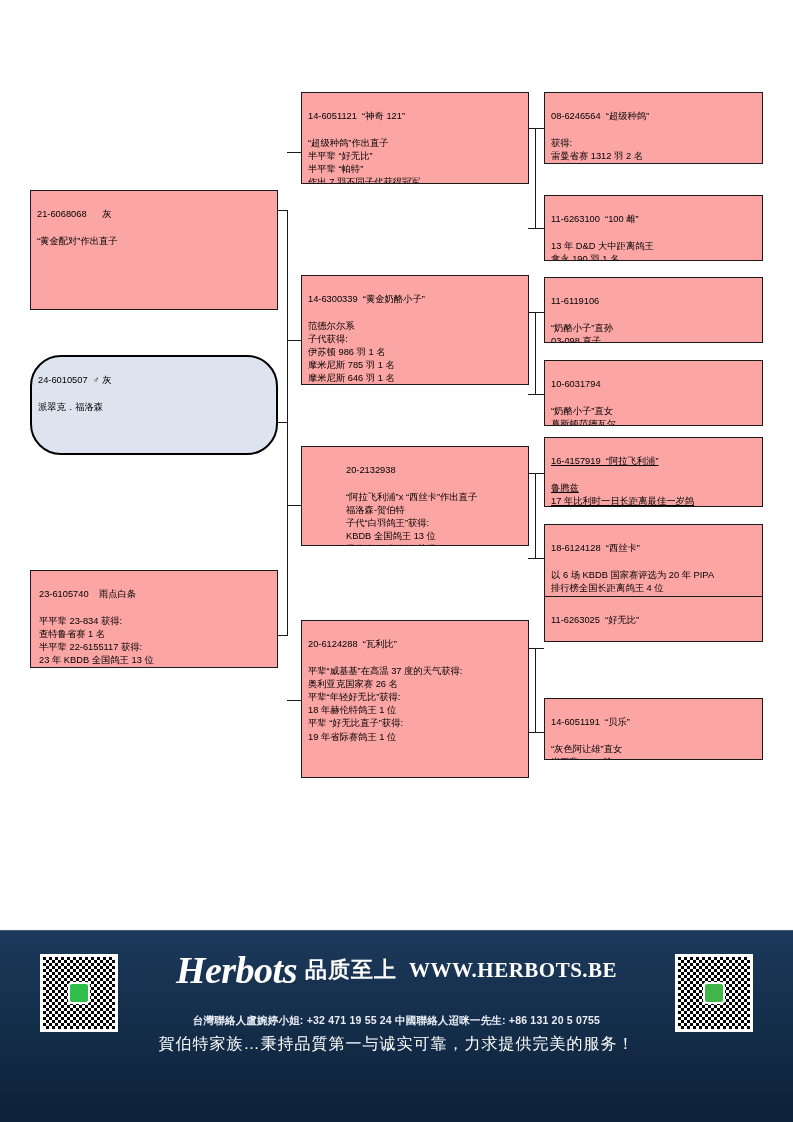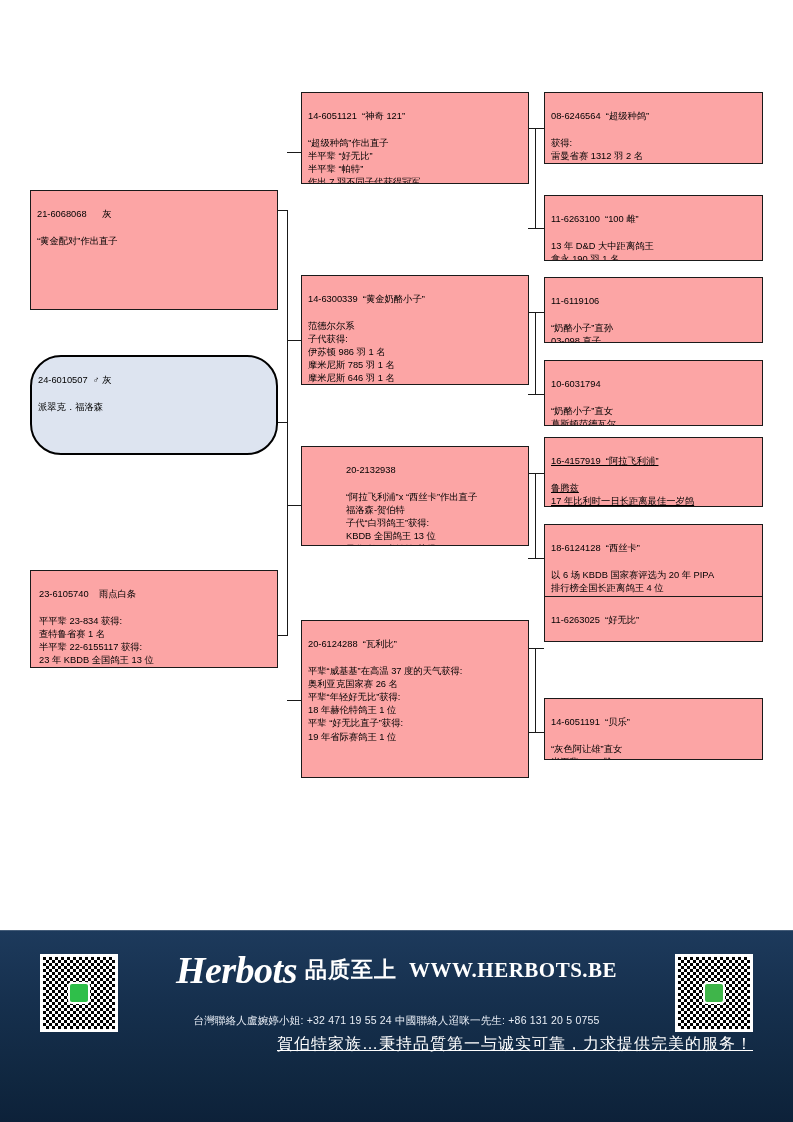--- a/index.html
+++ b/index.html
@@ -137,30 +137,30 @@
     letter-spacing: 0.2px;
   }
   .contacts {
     position: absolute;
     left: 60px; right: 60px;
     top: 84px;
     text-align: center;
     color: #e9eef6;
     font-size: 10.5px;
     letter-spacing: 0.2px;
+    font-weight: bold;
   }
   .tagline {
     position: absolute;
     left: 40px; right: 40px;
     top: 104px;
-    text-align: right;
+    text-align: center;
     color: #ffffff;
     font-size: 16px;
     letter-spacing: 1px;
-    text-decoration: underline;
   }
   .footer-rule {
     position: absolute;
     left: 0; right: 0;
     height: 1px;
     background: rgba(255,255,255,0.18);
   }
 </style>
 </head>
 <body>

